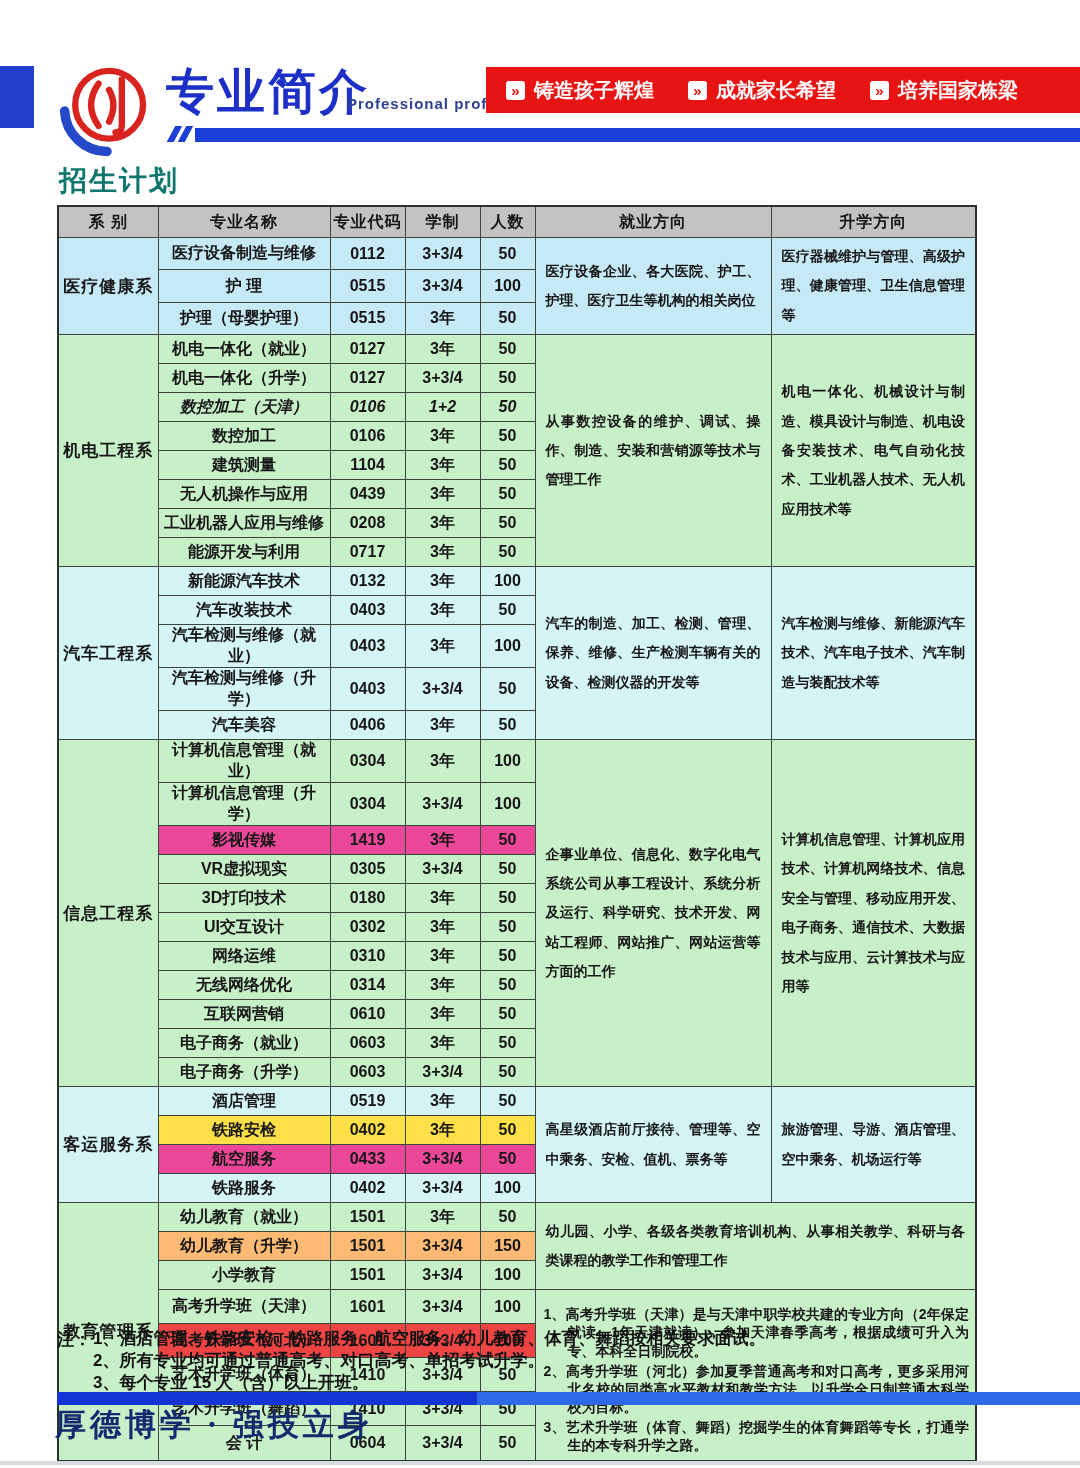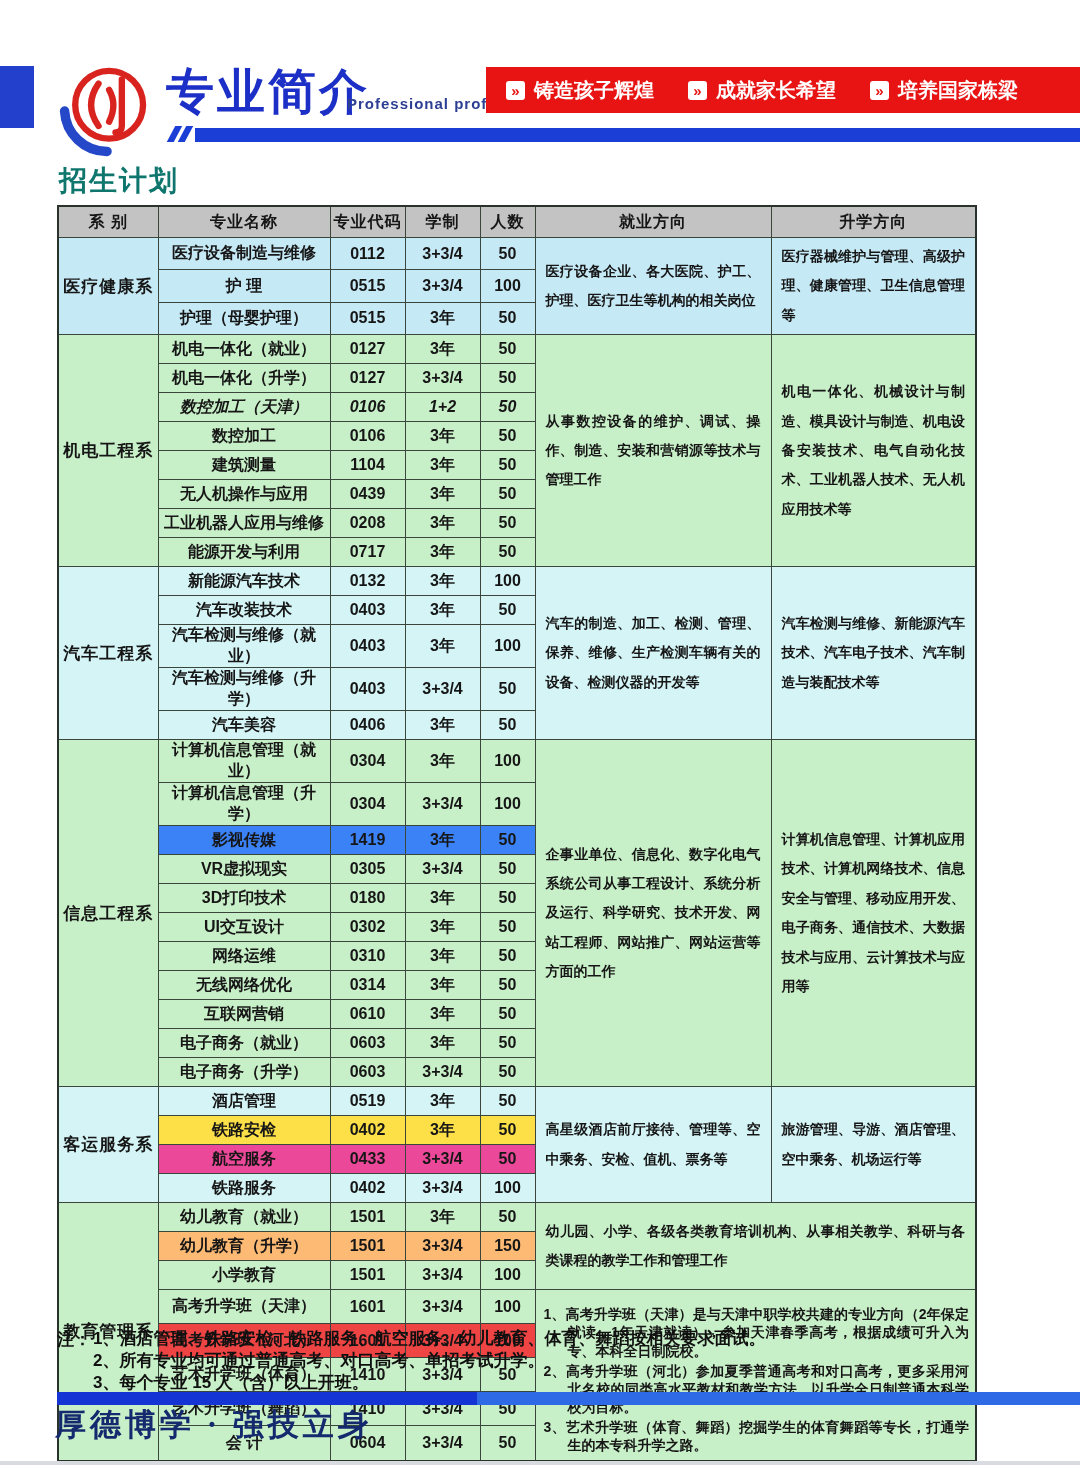--- a/index.html
+++ b/index.html
@@ -238,21 +238,21 @@
           <td class="mcount">100</td>
           <td class="flow" rowspan="11" colspan="1">企事业单位、信息化、数字化电气系统公司从事工程设计、系统分析及运行、科学研究、技术开发、网站工程师、网站推广、网站运营等方面的工作</td>
           <td class="flow" rowspan="11" colspan="1">计算机信息管理、计算机应用技术、计算机网络技术、信息安全与管理、移动应用开发、电子商务、通信技术、大数据技术与应用、云计算技术与应用等</td>
         </tr>
         <tr style="background-color: rgb(200, 240, 200);">
           <td class="mname">计算机信息管理（升学）</td>
           <td class="mcode">0304</td>
           <td class="mterm">3+3/4</td>
           <td class="mcount">100</td>
         </tr>
-        <tr style="background-color: #3b82f6;">
+        <tr style="background-color: #ec4899;">
           <td class="mname">影视传媒</td>
           <td class="mcode">1419</td>
           <td class="mterm">3年</td>
           <td class="mcount">50</td>
         </tr>
         <tr style="background-color: rgb(200, 240, 200);">
           <td class="mname">VR虚拟现实</td>
           <td class="mcode">0305</td>
           <td class="mterm">3+3/4</td>
           <td class="mcount">50</td>

